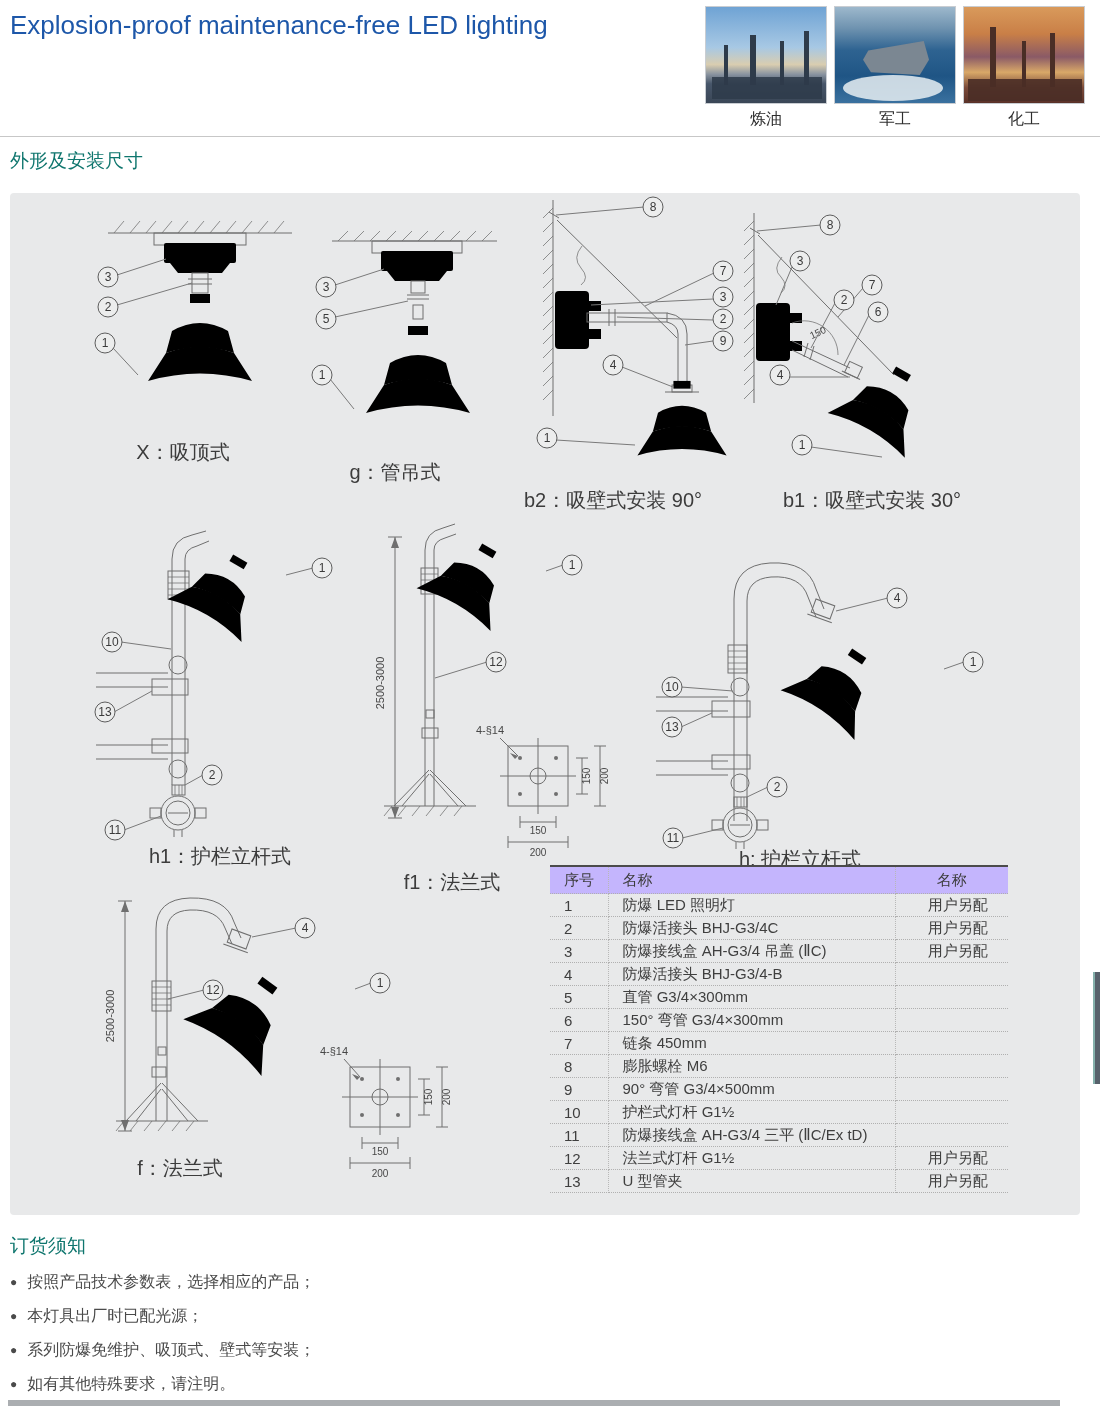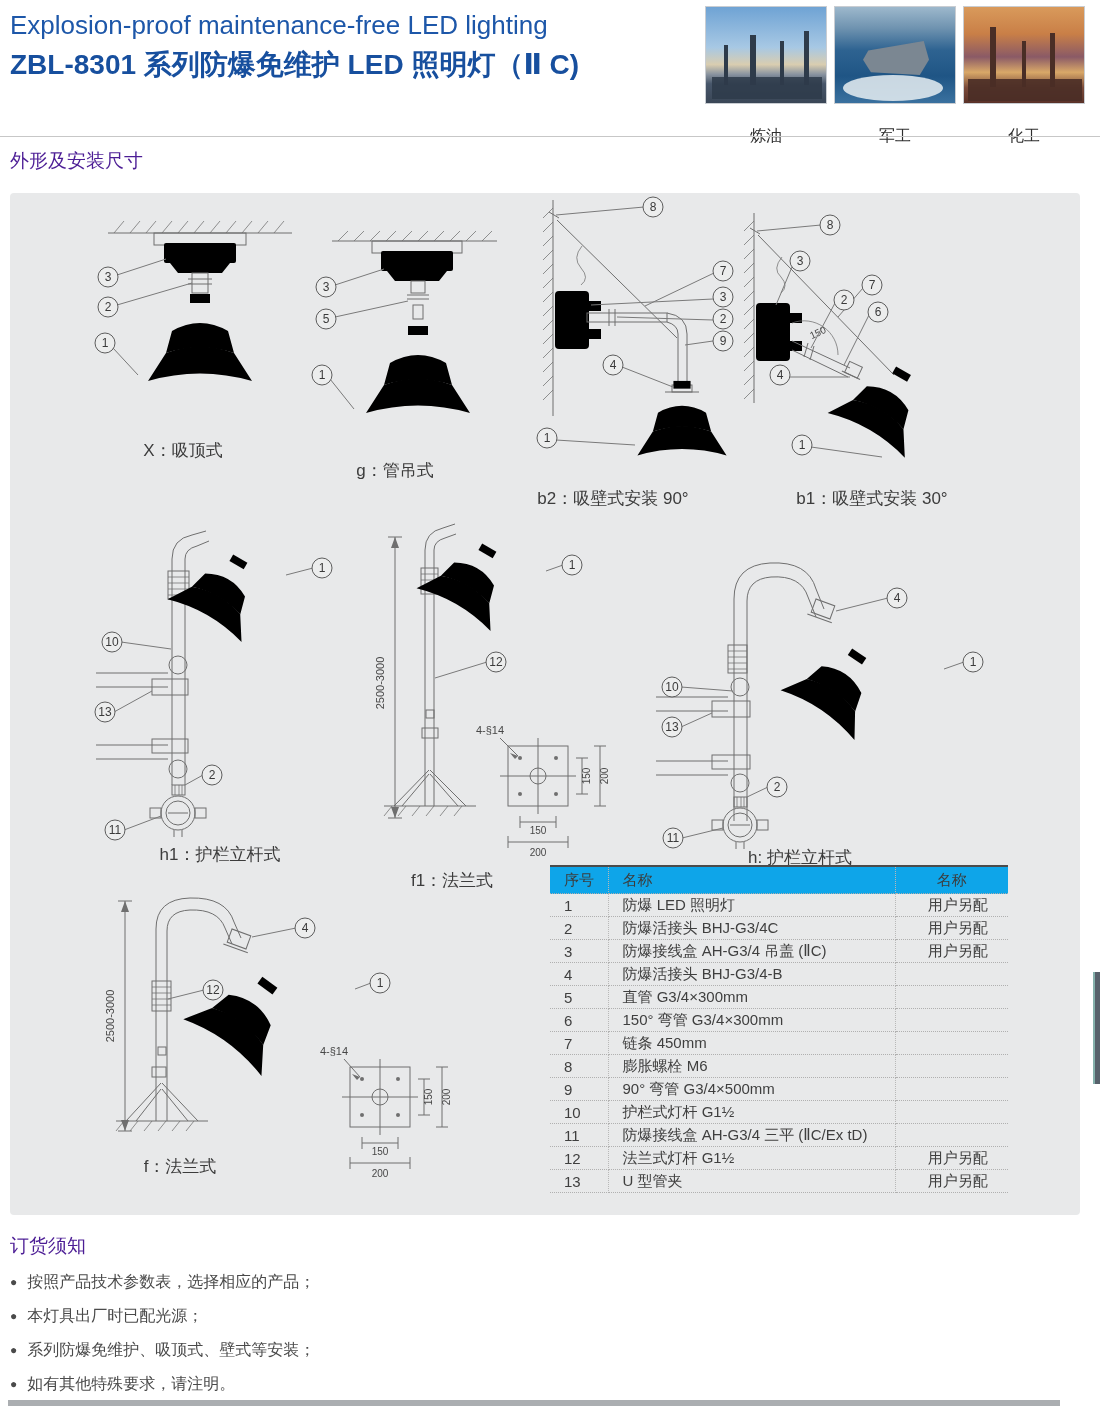--- a/index.html
+++ b/index.html
@@ -5,49 +5,49 @@
   * { margin:0; padding:0; box-sizing:border-box; }
   body { background:#fff; font-family:"Liberation Sans","DejaVu Sans",sans-serif; }
   .page { position:relative; width:1100px; height:1409px; background:#fff; overflow:hidden; }
 
   
   .title-en { position:absolute; left:10px; top:10px; font-size:26px; color:#1d57a9; }
   .title-zh { position:absolute; left:10px; top:46px; font-size:28px; font-weight:bold; color:#174f9e; }
   .photos { position:absolute; left:705px; top:6px; display:flex; gap:7px; }
   .photo-cell { width:122px; }
   .photo { position:relative; width:122px; height:98px; overflow:hidden; border:1px solid #c9cdd2; }
-  .photo-label { margin-top:22px; text-align:center; font-size:16px; color:#2e2e2e; }
+  .photo-label { margin-top:5px; text-align:center; font-size:16px; color:#2e2e2e; }
   .photo-refinery { background:linear-gradient(180deg,#6fa3d4 0%,#a7c8e4 42%,#d9cdb0 60%,#8a94a0 70%,#47566a 80%,#3a4656 100%); }
   .photo-chemical { background:linear-gradient(180deg,#d99a5b 0%,#c97f47 28%,#8a5a66 52%,#d9a868 68%,#7a4a3a 84%,#5a3228 100%); }
   .photo-military { background:linear-gradient(180deg,#9db8cc 0%,#6f93b0 22%,#2e6391 45%,#1f5585 72%,#3a719f 100%); }
   .tower { position:absolute; background:#2e3b4a; }
   .photo-chemical .tower { background:#4a2e26; }
   .wake { position:absolute; left:8px; bottom:2px; width:100px; height:26px; background:#e8eef2; border-radius:50%; opacity:.85; }
   .carrier { position:absolute; left:28px; top:34px; width:66px; height:34px; background:#7b8792;
              clip-path:polygon(8% 28%,92% 0%,100% 55%,86% 100%,12% 92%,0% 55%); }
 
   .rule { position:absolute; left:0; top:136px; width:1100px; border-top:1px solid #c7c7c7; }
-  .section-title { position:absolute; left:10px; font-size:19px; color:#4c1d95; }
+  .section-title { position:absolute; left:10px; font-size:19px; color:#0f766e; }
 
   
   .panel { position:absolute; left:10px; top:193px; width:1070px; height:1022px; background:#e8e9ea; border-radius:4px; }
   .fig { position:absolute; }
   .fig path, .fig line, .fig rect, .fig circle { stroke:#6f6f6f; fill:none; stroke-width:1; }
   .fig .thin { stroke-width:0.75; }
   .fig .filled { fill:#6f6f6f; stroke:none; }
   .callout circle { fill:#eceded; stroke:#5d5d5d; }
   .callout line { stroke:#7a7a7a; }
   .callout text { fill:#3a3a3a; font-size:12px; text-anchor:middle; stroke:none; }
   .fig text.dim { fill:#474747; font-size:11px; text-anchor:middle; stroke:none; }
   .fig text.dim-s { fill:#474747; font-size:10px; text-anchor:middle; stroke:none; }
-  .fig-label { position:absolute; font-size:17px; color:#3c3c3c; text-align:center; }
+  .fig-label { position:absolute; font-size:20px; color:#3c3c3c; text-align:center; }
 
   
   .parts { position:absolute; left:540px; top:672px; width:458px; border-collapse:collapse; table-layout:fixed; }
-  .parts th { background:#0ea5e9; border-top:2px solid #4b4b4b; font-weight:normal; font-size:15px; color:#3c3c3c; padding:4px 0 3px; }
+  .parts th { background:#c4b5fd; border-top:2px solid #4b4b4b; font-weight:normal; font-size:15px; color:#3c3c3c; padding:4px 0 3px; }
   .parts th, .parts td { border-bottom:1px dotted #b0b0b0; }
   .parts .c-no { width:58px; text-align:left; padding-left:14px; border-right:1px dotted #b8b8b8; }
   .parts .c-name { width:287px; text-align:left; padding-left:14px; border-right:1px dotted #b8b8b8; }
   .parts .c-note { width:113px; padding-left:12px; text-align:center; }
   .parts th.c-note { text-align:center; padding-left:0; }
   .parts td { font-size:15px; color:#3f3f3f; height:23px; padding-top:1px; padding-bottom:1px; }
 
   
   .bullets { position:absolute; left:10px; top:1272px; }
   .bullet { display:flex; align-items:flex-start; margin-bottom:13px; font-size:16px; color:#4a4a4a; }
@@ -83,21 +83,20 @@
         <circle cx="19" cy="35" r="5"></circle>
       <rect x="36" y="16" width="12" height="10"></rect>
       <rect x="36" y="44" width="12" height="10"></rect>
     </symbol>
   </defs>
 </svg>
 
 <div class="page">
 
   <div class="title-en">Explosion-proof maintenance-free LED lighting</div>
-  <div class="title-zh">ZBL-8301 系列防爆免维护 LED 照明灯（Ⅱ C)</div>
 
   <div class="photos">
     <div class="photo-cell">
       <div class="photo photo-refinery">
         <div class="tower" style="left:18px;top:38px;width:4px;height:40px"></div>
         <div class="tower" style="left:44px;top:28px;width:6px;height:50px"></div>
         <div class="tower" style="left:74px;top:34px;width:4px;height:44px"></div>
         <div class="tower" style="left:98px;top:24px;width:5px;height:54px"></div>
         <div class="tower" style="left:6px;top:70px;width:110px;height:22px;opacity:.85"></div>
       </div>

